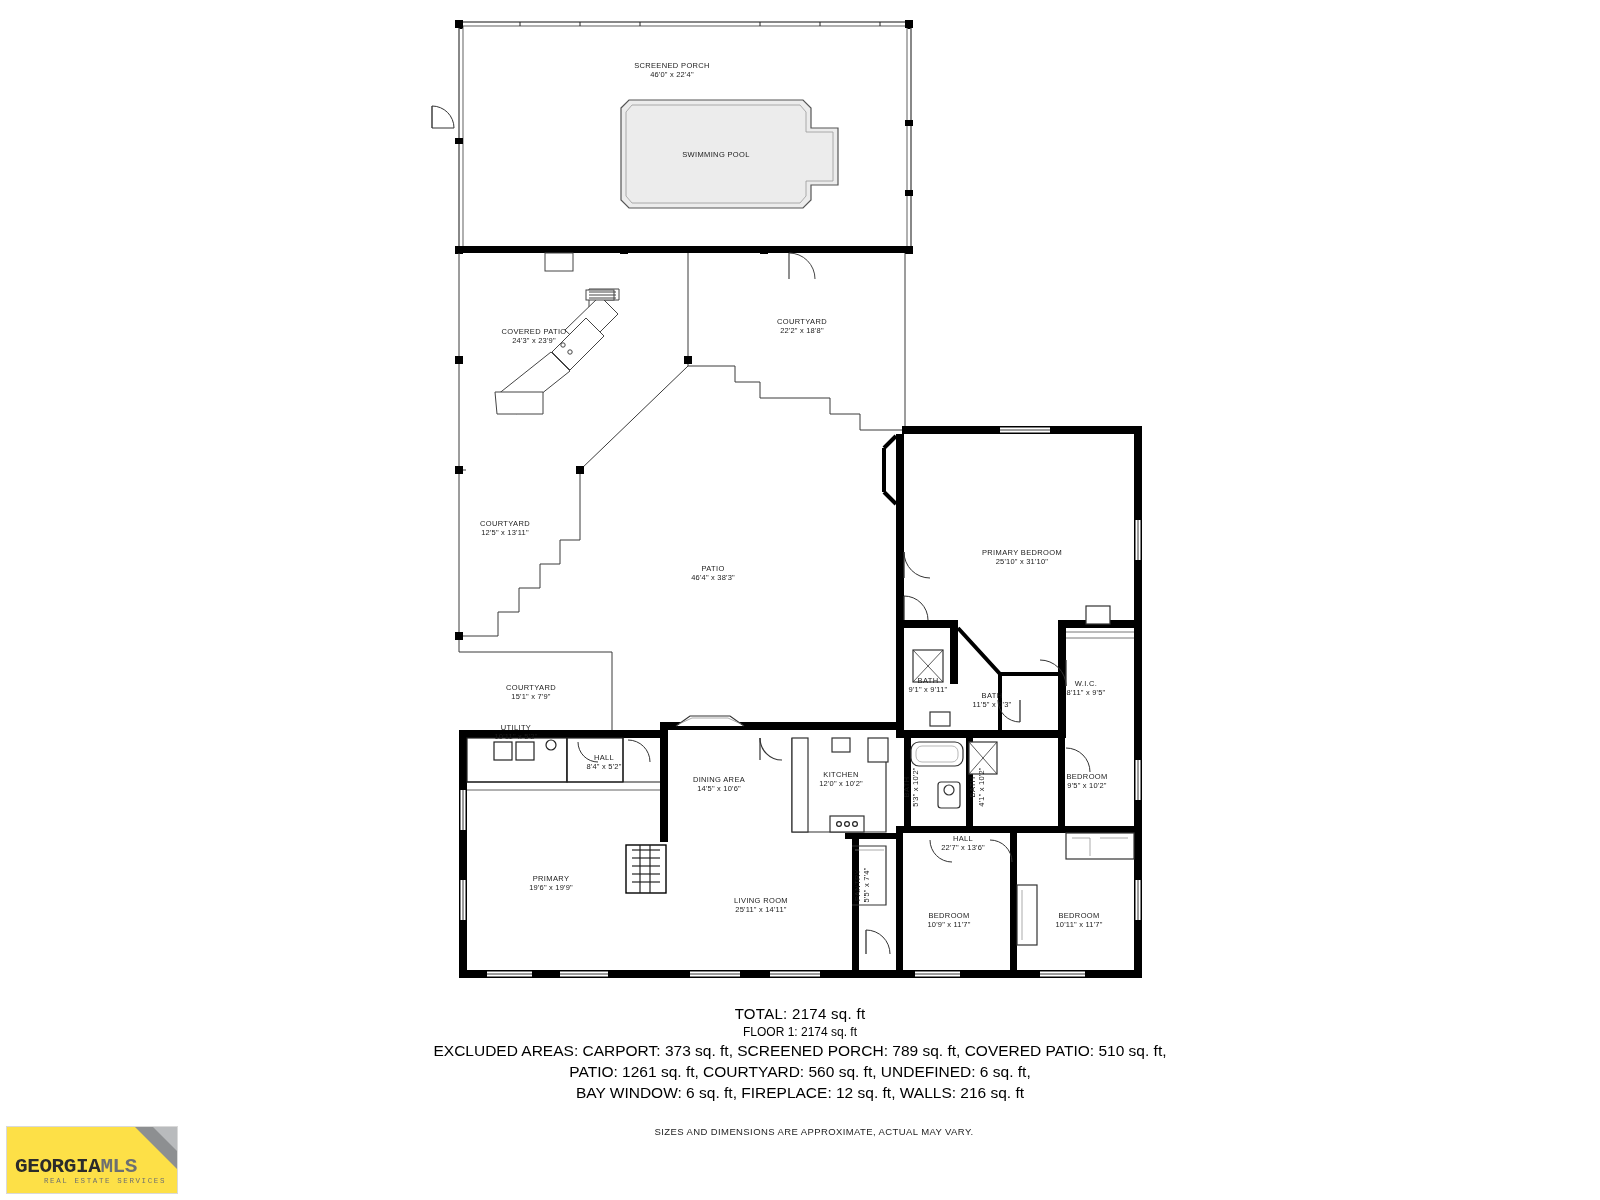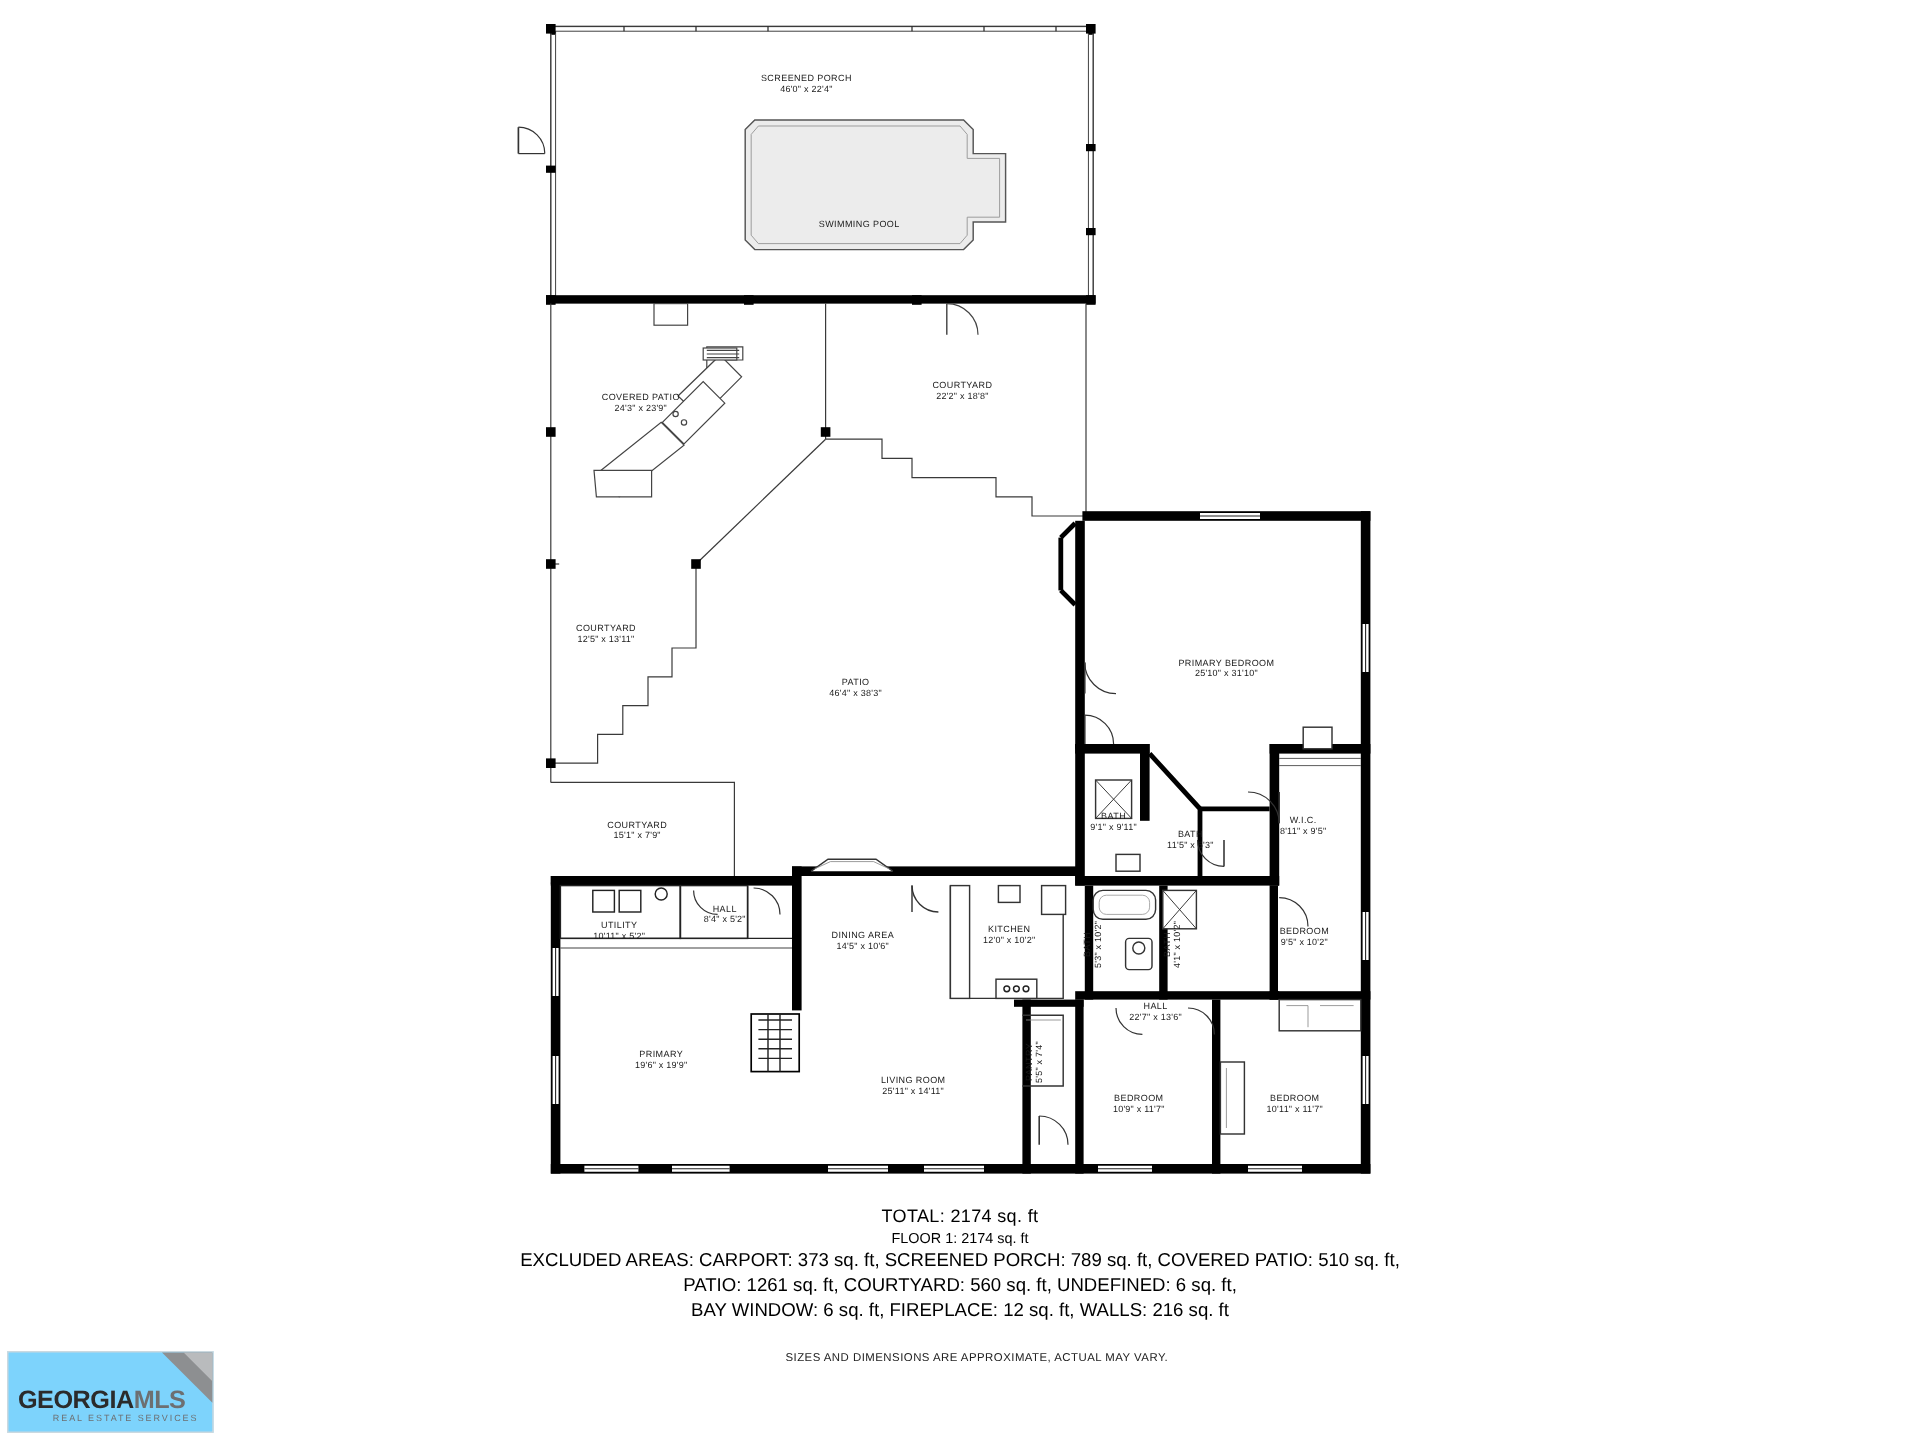--- a/index.html
+++ b/index.html
@@ -71,23 +71,24 @@
     letter-spacing: 0.4px;
     color: #222;
     margin-left: 28px;
   }
   .logo {
     position: absolute;
     left: 6px;
     top: 1126px;
     width: 172px;
     height: 68px;
-    background: #7dd3fc;
+    background: #fde047;
     border: 1px solid #d9d9d9;
     box-sizing: border-box;
+    font-family: Liberation Mono, monospace;
   }
   .logo .tri {
     position: absolute;
     right: 0; top: 0;
     width: 0; height: 0;
     border-top: 42px solid #8d8f91;
     border-left: 42px solid transparent;
   }
   .logo .tri2 {
     position: absolute;
@@ -359,21 +360,21 @@
       <line x1="1000" y1="430" x2="1050" y2="430"></line>
     </g>
   </g>
 </svg>
 
 <div id="labels">
     <div class="room-label" style="left: 672px; top: 70px;">
       <span class="name">SCREENED PORCH</span>
       <span class="dims">46'0" x 22'4"</span>
     </div>
-    <div class="room-label" style="left: 716px; top: 155px; margin-top: 32px;">
+    <div class="room-label" style="left: 716px; top: 155px;">
       <span class="name">SWIMMING POOL</span>
     </div>
     <div class="room-label" style="left: 534px; top: 336px;">
       <span class="name">COVERED PATIO</span>
       <span class="dims">24'3" x 23'9"</span>
     </div>
     <div class="room-label" style="left: 802px; top: 326px;">
       <span class="name">COURTYARD</span>
       <span class="dims">22'2" x 18'8"</span>
     </div>
@@ -398,21 +399,21 @@
       <span class="dims">9'1" x 9'11"</span>
     </div>
     <div class="room-label" style="left: 992px; top: 700px;">
       <span class="name">BATH</span>
       <span class="dims">11'5" x 5'3"</span>
     </div>
     <div class="room-label" style="left: 1086px; top: 688px;">
       <span class="name">W.I.C.</span>
       <span class="dims">8'11" x 9'5"</span>
     </div>
-    <div class="room-label" style="left: 516px; top: 776px;">
+    <div class="room-label" style="left: 516px; top: 732px;">
       <span class="name">UTILITY</span>
       <span class="dims">10'11" x 5'2"</span>
     </div>
     <div class="room-label" style="left: 604px; top: 762px;">
       <span class="name">HALL</span>
       <span class="dims">8'4" x 5'2"</span>
     </div>
     <div class="room-label" style="left: 719px; top: 784px;">
       <span class="name">DINING AREA</span>
       <span class="dims">14'5" x 10'6"</span>

